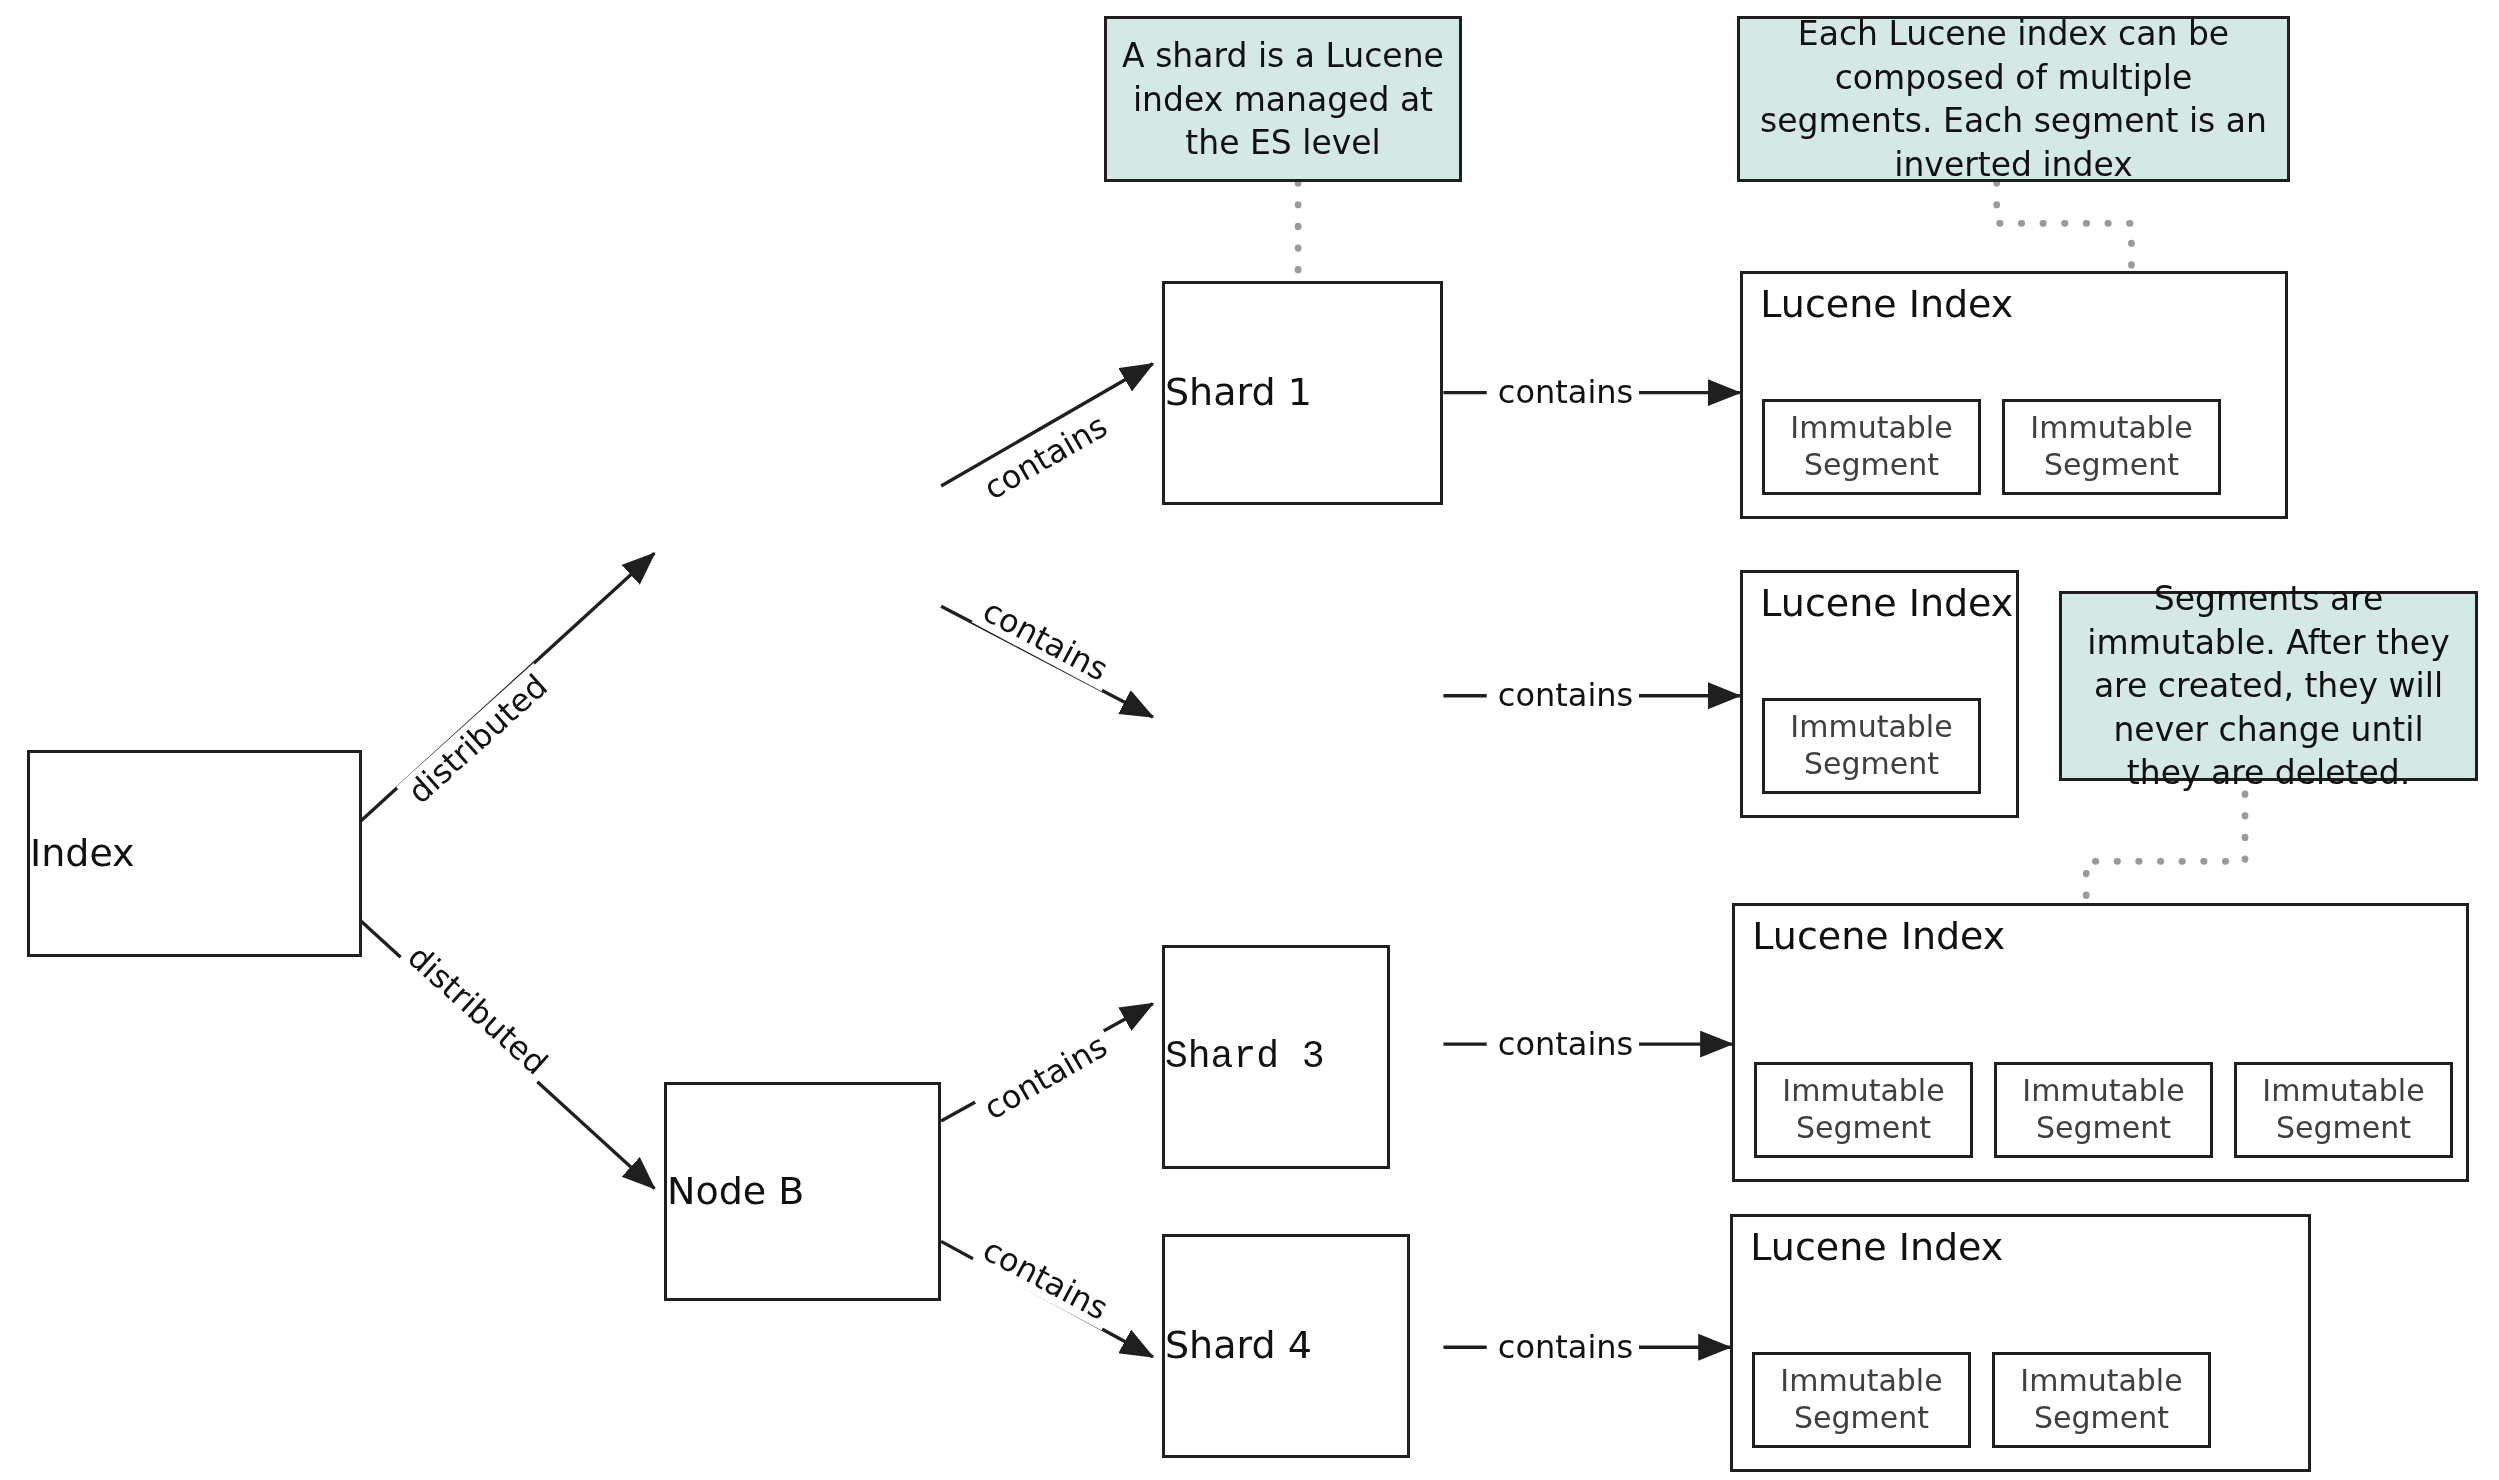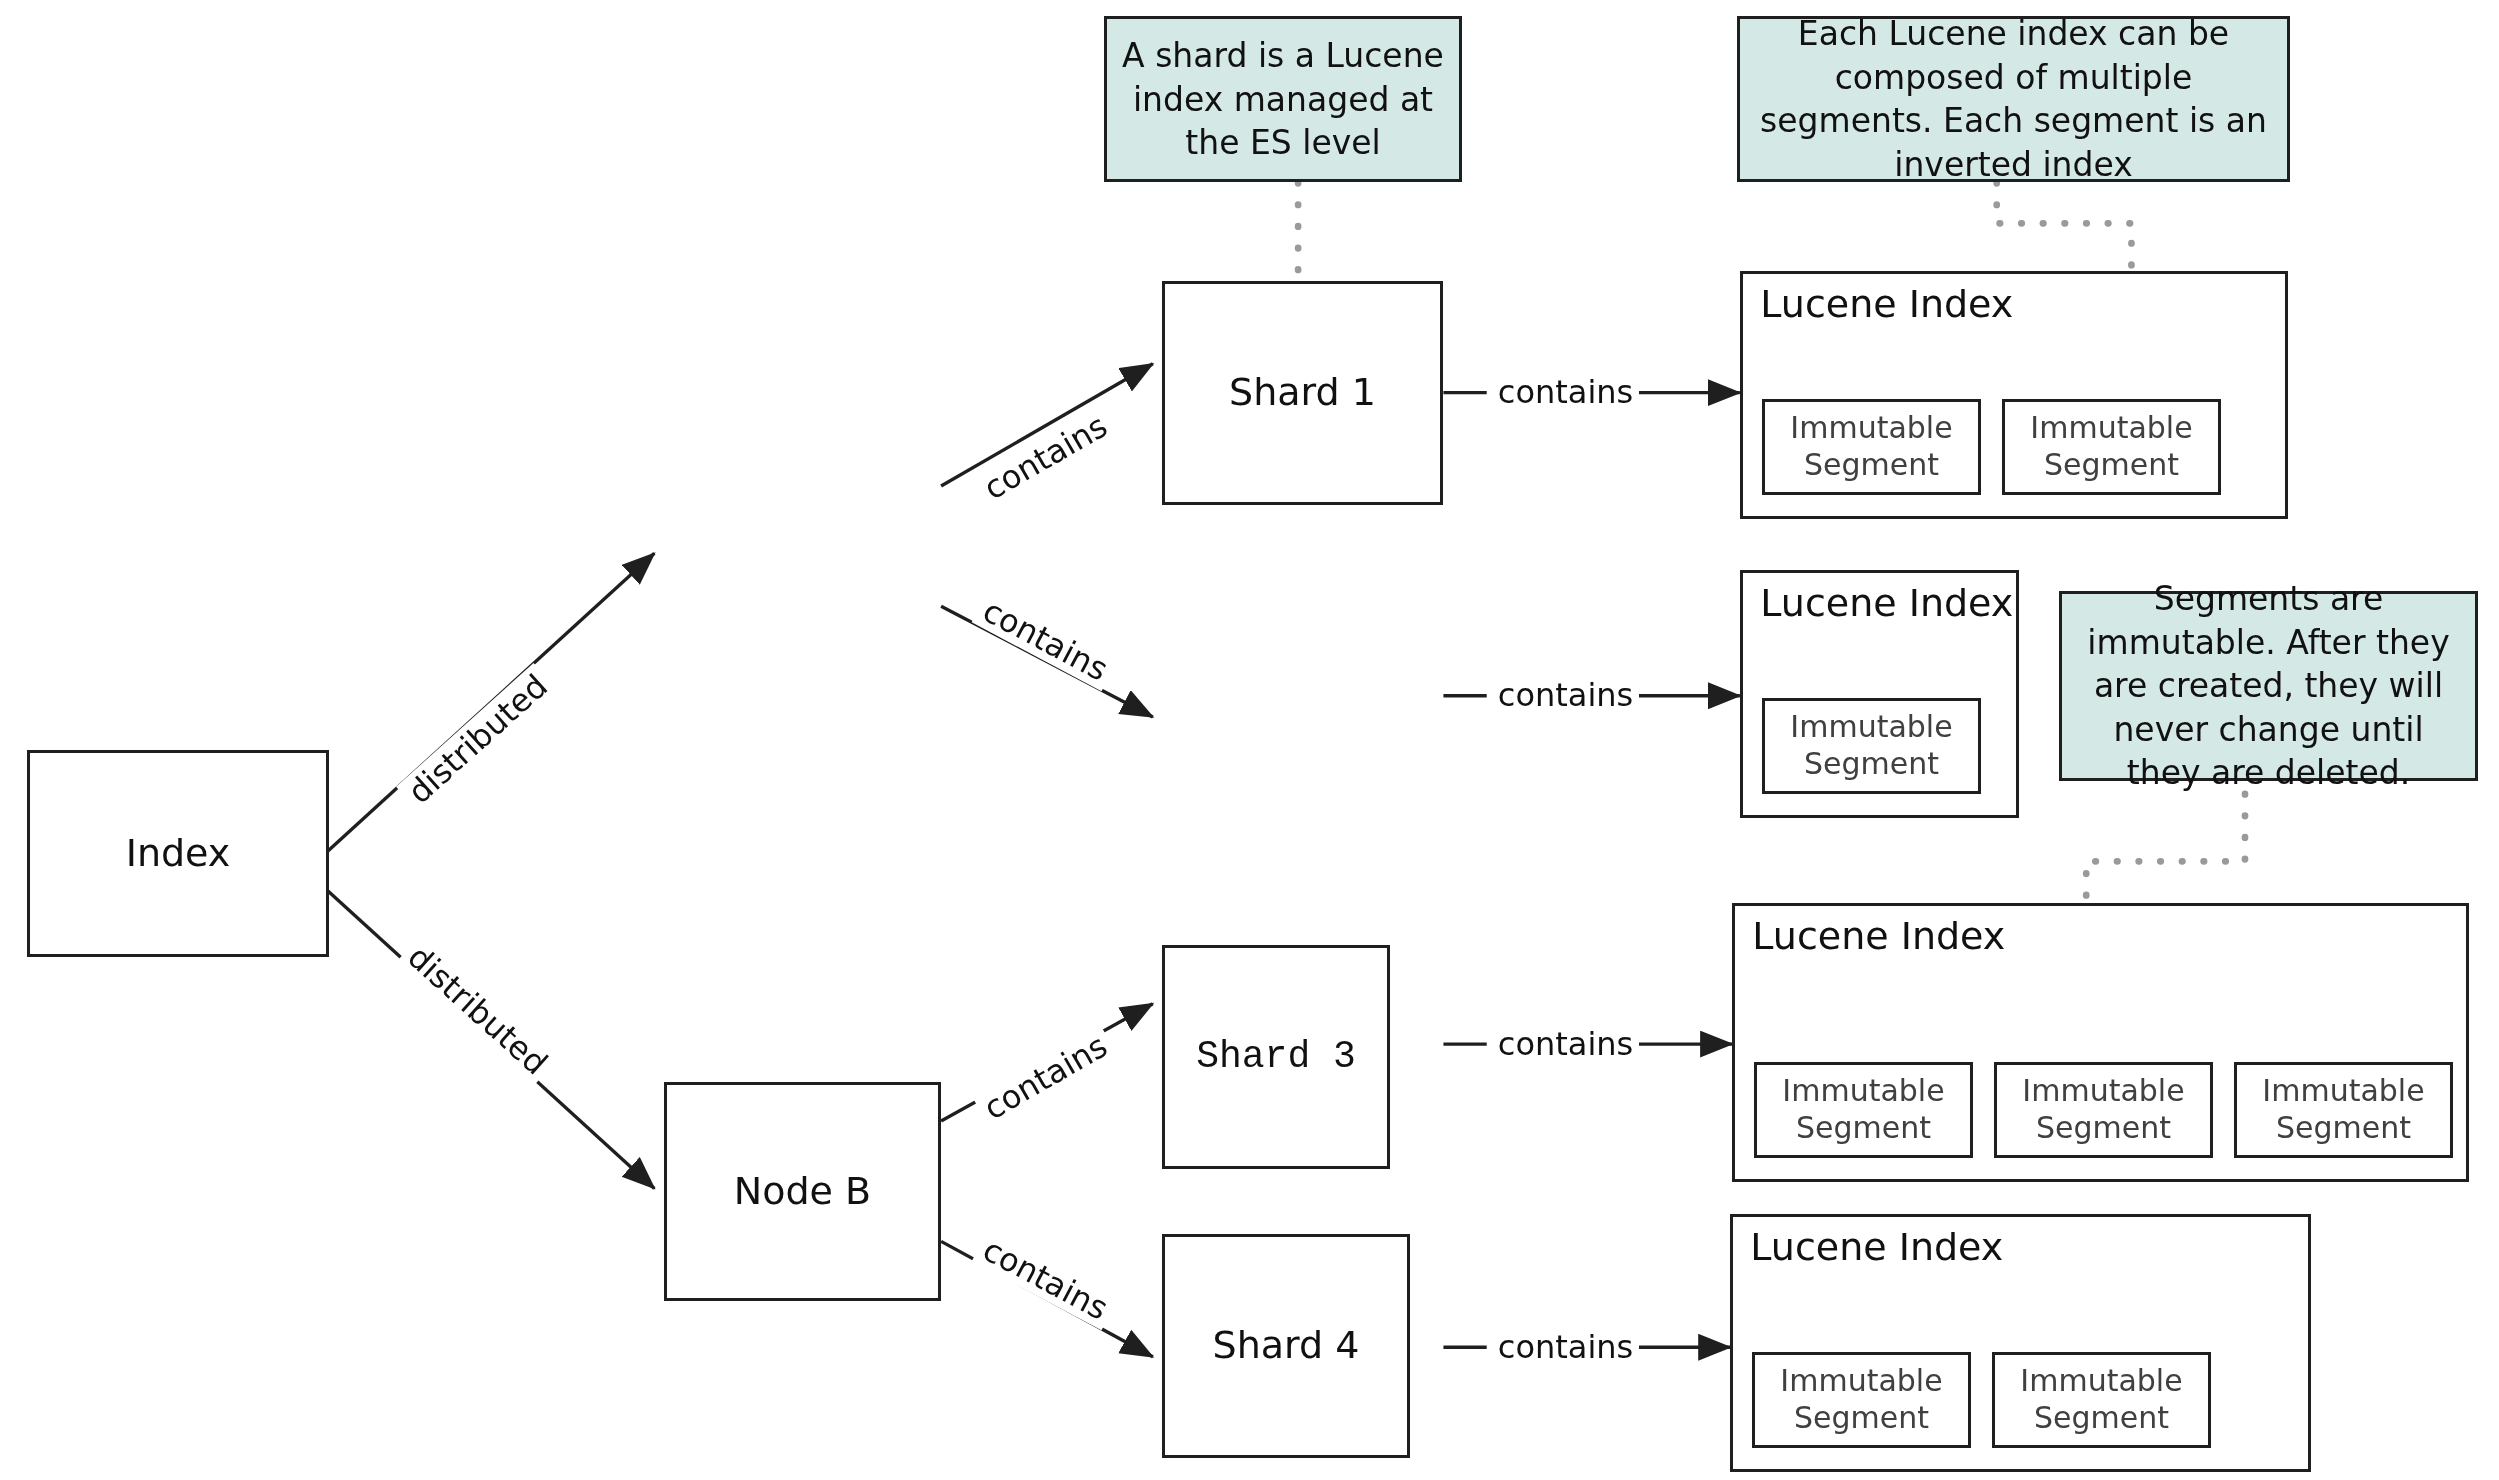--- a/index.html
+++ b/index.html
@@ -23,21 +23,20 @@
     height: 1481px;
     pointer-events: none;
   }
   .box {
     position: absolute;
     box-sizing: border-box;
     border: 3.8px solid #1f1f1f;
     background: #ffffff;
     display: flex;
     align-items: center;
-    justify-content: center;
   }
   .box-label {
     font-size: 38px;
     color: #111111;
     line-height: 1.2;
     text-align: center;
   }
   .note {
     position: absolute;
     box-sizing: border-box;
@@ -169,21 +168,21 @@
 
     <g>
       <path d="M2075,190 L2075,232 L2215,232 L2215,405" fill="none" stroke="#9a9a9a" stroke-width="7" stroke-linecap="round" stroke-linejoin="round" stroke-dasharray="0.5 22"></path>
     </g>
 
     <g>
       <path d="M2333,825 L2333,895 L2168,895 L2168,1038" fill="none" stroke="#9a9a9a" stroke-width="7" stroke-linecap="round" stroke-linejoin="round" stroke-dasharray="0.5 22"></path>
     </g>
   </svg>
 
-  <div class="box" style="left:27px; top:750px; width:302px; height:207px;">
+  <div class="box" style="left:27px; top:750px; width:335px; height:207px;">
     <span class="box-label">Index</span>
   </div>
 
 
   <div class="box" style="left:664px; top:1082px; width:277px; height:219px;">
     <span class="box-label">Node B</span>
   </div>
 
   <div class="box" style="left:1162px; top:281px; width:281px; height:224px;">
     <span class="box-label">Shard 1</span>

